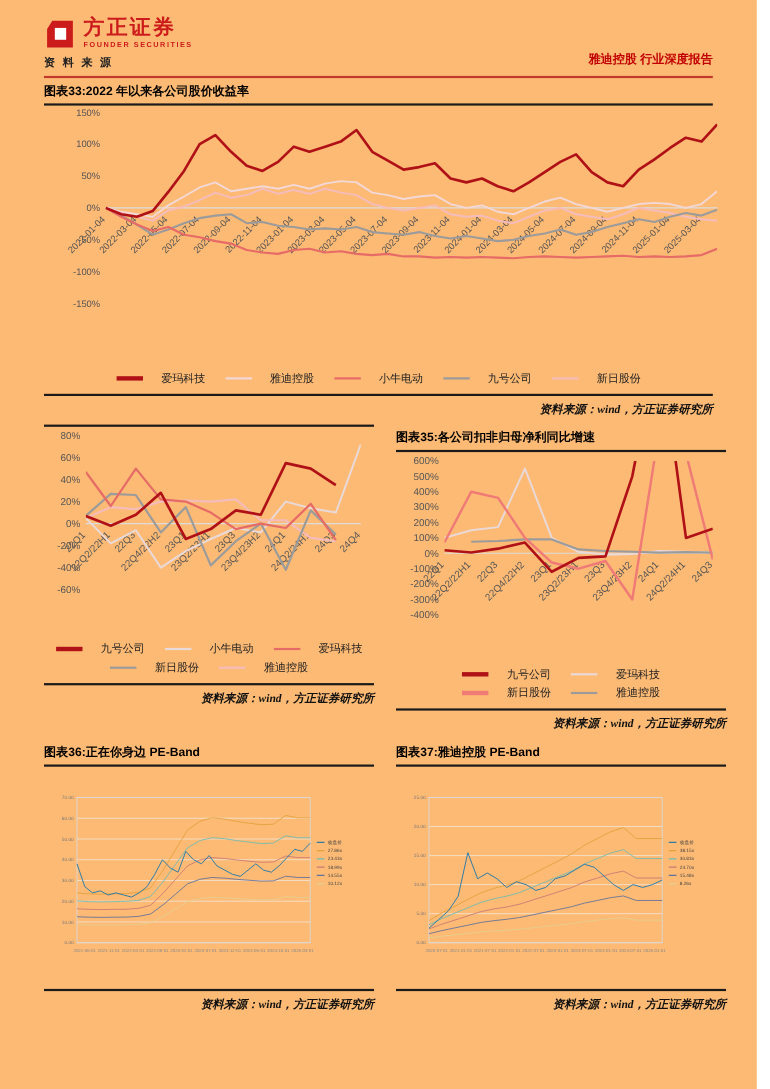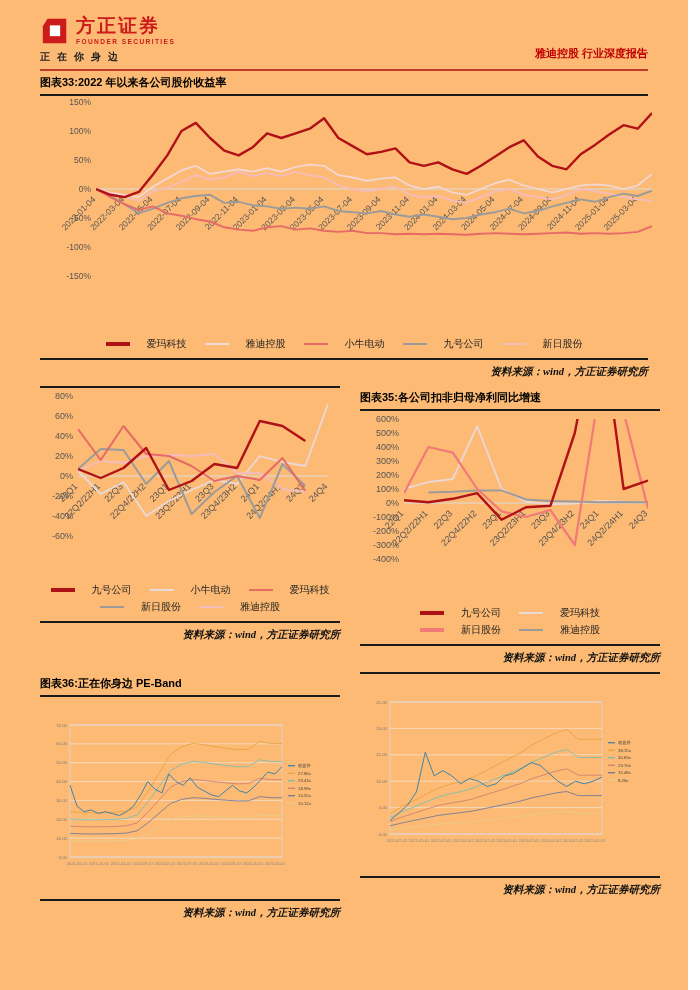--- a/index.html
+++ b/index.html
@@ -44,21 +44,21 @@
       <div class="logo-row">
         <svg width="30" height="30" viewBox="0 0 32 32">
           <path d="M8 3 L28 3 L28 29 L3 29 L3 11 Z" fill="#cc1b1b"></path>
           <rect x="10.5" y="10" width="11" height="11.5" fill="#ffffff"></rect>
         </svg>
         <div>
           <div class="logo-text-cn">方正证券</div>
           <div class="logo-text-en">FOUNDER SECURITIES</div>
         </div>
       </div>
-      <div class="logo-slogan">正在你身边</div>
+      <div class="logo-slogan">资料来源</div>
     </div>
     <div class="report-tag">雅迪控股 行业深度报告</div>
   </header>
   <div class="red-rule"></div>
 
   <section class="fig content">
     <div class="fig-title">图表33:2022 年以来各公司股价收益率</div>
     <div class="rule-dark"></div>
     <svg class="chart" width="620" height="238" viewBox="0 0 620 238">
         <text x="51" y="9" text-anchor="end" font-size="8.5" fill="#555">150%</text>
@@ -313,20 +313,21 @@
             <line x1="248" x2="255" y1="80.74000000000001" y2="80.74000000000001" stroke="#64739b" stroke-width="1.2"></line>
             <text x="258" y="82.24000000000001" font-size="4.3" fill="#444">14.55x</text>
             <line x1="248" x2="255" y1="88.24000000000001" y2="88.24000000000001" stroke="#e4cf8e" stroke-width="1.2"></line>
             <text x="258" y="89.74000000000001" font-size="4.3" fill="#444">10.12x</text>
           </svg>
       </div>
       <div class="rule-dark"></div>
       <div class="source">资料来源：wind，方正证券研究所</div>
     </section>
     <section class="fig col">
+      <div class="fig-title">图表37:雅迪控股 PE-Band</div>
       <div class="rule-dark"></div>
       <div class="pe-wrap">
         <svg class="chart" width="300" height="158" viewBox="0 0 300 158">
             <line x1="30" x2="242" y1="10" y2="10" stroke="#efefef" stroke-width="0.6"></line>
             <text x="27" y="11.5" text-anchor="end" font-size="4.3" fill="#777">25.00</text>
             <line x1="30" x2="242" y1="36.400000000000006" y2="36.400000000000006" stroke="#efefef" stroke-width="0.6"></line>
             <text x="27" y="37.900000000000006" text-anchor="end" font-size="4.3" fill="#777">20.00</text>
             <line x1="30" x2="242" y1="62.800000000000004" y2="62.800000000000004" stroke="#efefef" stroke-width="0.6"></line>
             <text x="27" y="64.30000000000001" text-anchor="end" font-size="4.3" fill="#777">15.00</text>
             <line x1="30" x2="242" y1="89.2" y2="89.2" stroke="#efefef" stroke-width="0.6"></line>

